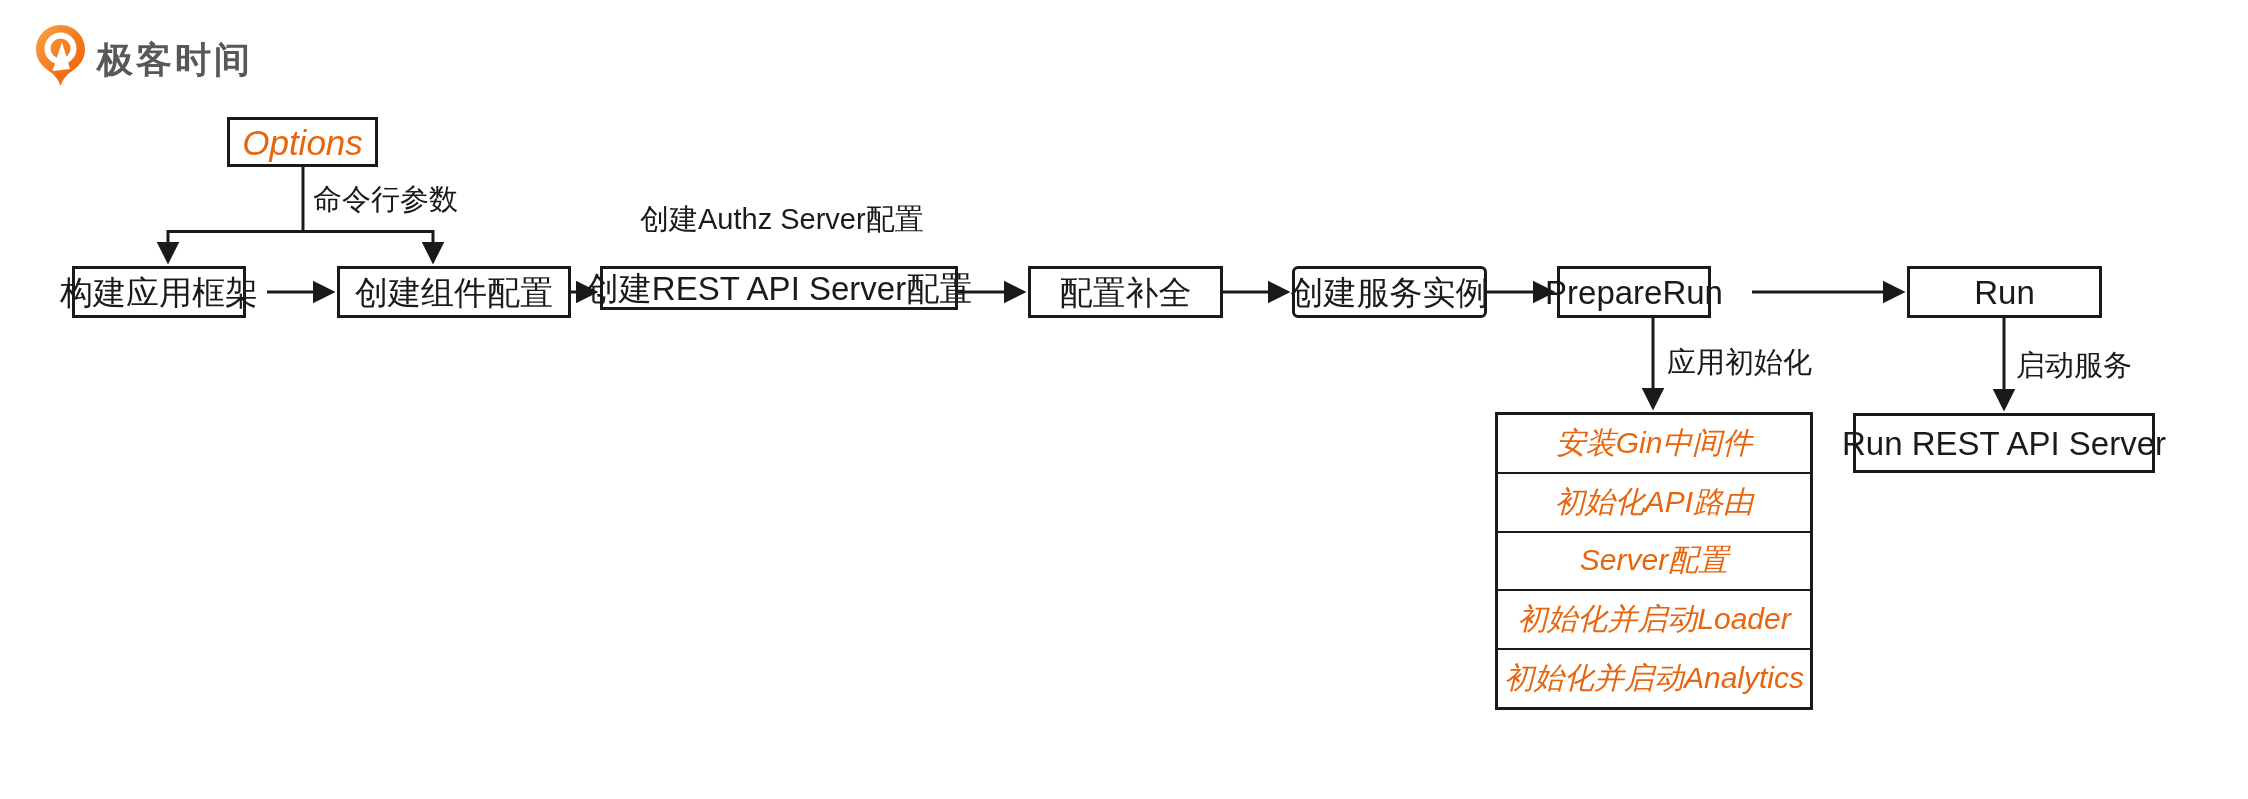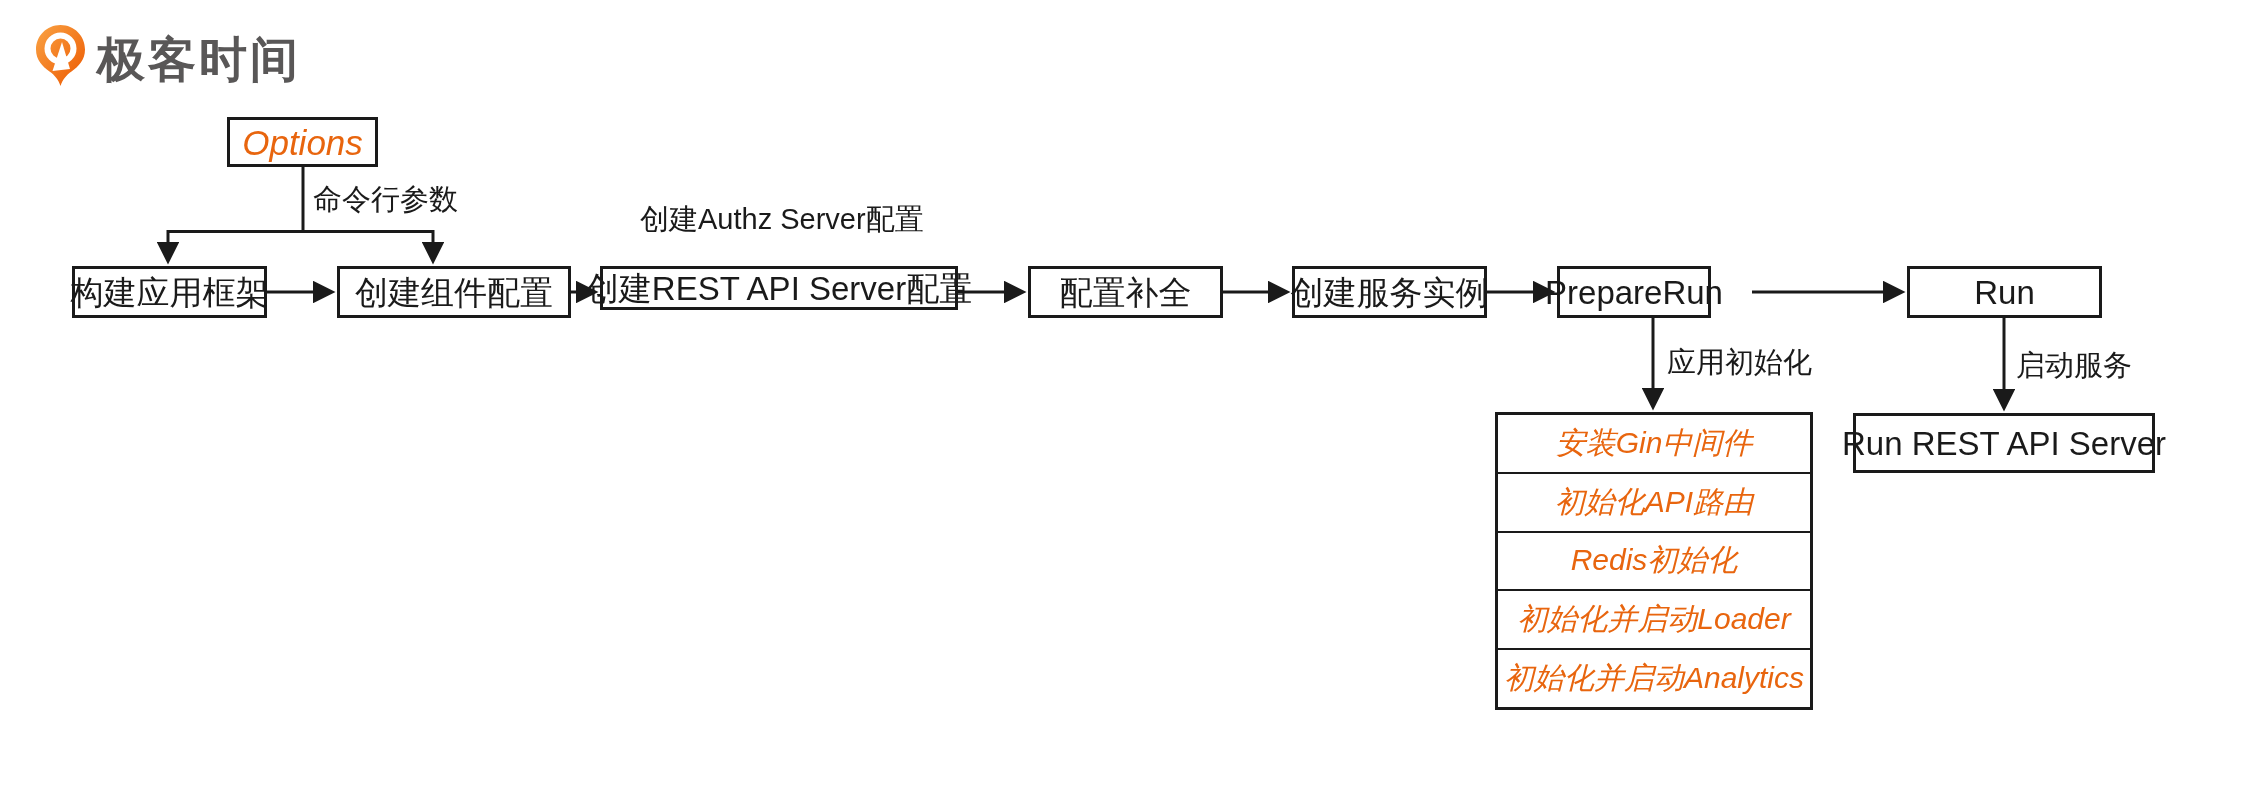--- a/index.html
+++ b/index.html
@@ -26,21 +26,21 @@
     width:2248px;height:799px;
   }
   .logo{
     position:absolute;
     left:36px;top:25px;
     display:flex;
     align-items:center;
     gap:12px;
   }
   .logo-text{
-    font-size:48px;
+    font-size:36px;
     font-weight:700;
     letter-spacing:3px;
     color:var(--logo-gray);
     line-height:1;
     padding-top:8px;
   }
   .node{
     position:absolute;
     background:#ffffff;
     border:3px solid var(--line-black);
@@ -77,25 +77,25 @@
     font-size:30px;
     color:var(--accent-orange);
     border-bottom:2px solid var(--line-black);
     white-space:nowrap;
     font-style:italic;
   }
   .init-row:last-child{ border-bottom:none; }
 
   
   #node-options{ left:227px; top:117px; width:151px; height:50px;font-style:italic; }
-  #node-build-app-frame{ left:72px; top:266px; width:195px; height:52px; }
+  #node-build-app-frame{ left:72px; top:266px; width:174px; height:52px; }
   #node-create-component-config{ left:337px; top:266px; width:234px; height:52px; }
   #node-create-rest-api-server-config{ left:600px; top:266px; width:358px; height:44px; }
   #node-config-completion{ left:1028px; top:266px; width:195px; height:52px; }
-  #node-create-service-instance{ left:1292px; top:266px; width:195px; height:52px; }
+  #node-create-service-instance{ left:1292px; top:266px; width:195px; height:52px;border-radius:6px; }
   #node-prepare-run{ left:1557px; top:266px; width:154px; height:52px; }
   #node-run{ left:1907px; top:266px; width:195px; height:52px; }
   #node-run-rest-api-server{ left:1853px; top:413px; width:302px; height:60px; font-size:33px; }
 
   #label-command-line-params{ left:313px; top:184px; }
   #label-create-authz-server-config{ left:640px; top:204px; }
   #label-app-initialization{ left:1667px; top:347px; }
   #label-start-service{ left:2016px; top:350px; }
 </style>
 </head>
@@ -151,18 +151,18 @@
   <div class="node" id="node-run-rest-api-server">Run REST API Server</div>
 
   <div class="edge-label" id="label-command-line-params">命令行参数</div>
   <div class="edge-label" id="label-create-authz-server-config">创建Authz Server配置</div>
   <div class="edge-label" id="label-app-initialization">应用初始化</div>
   <div class="edge-label" id="label-start-service">启动服务</div>
 
   <div class="init-stack">
     <div class="init-row">安装Gin中间件</div>
     <div class="init-row">初始化API路由</div>
-    <div class="init-row">Redis初始化</div>
+    <div class="init-row">Server配置</div>
     <div class="init-row">初始化并启动Loader</div>
     <div class="init-row">初始化并启动Analytics</div>
   </div>
 
 </div>
 
 </body></html>

